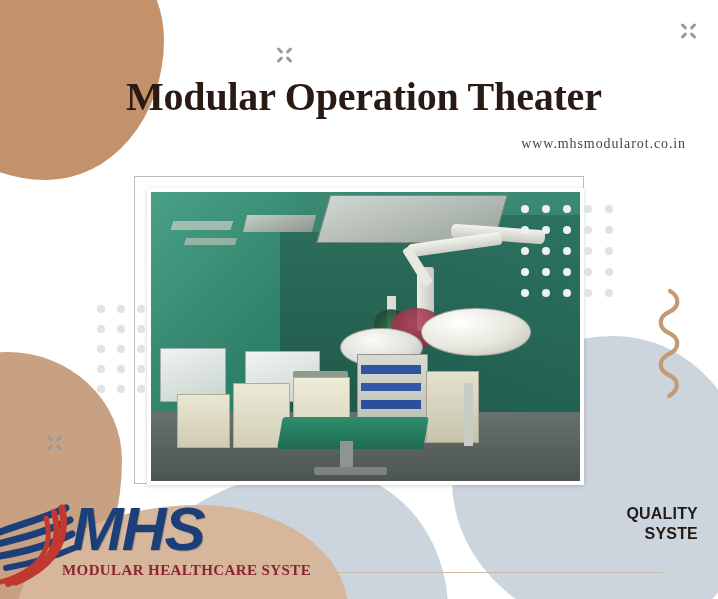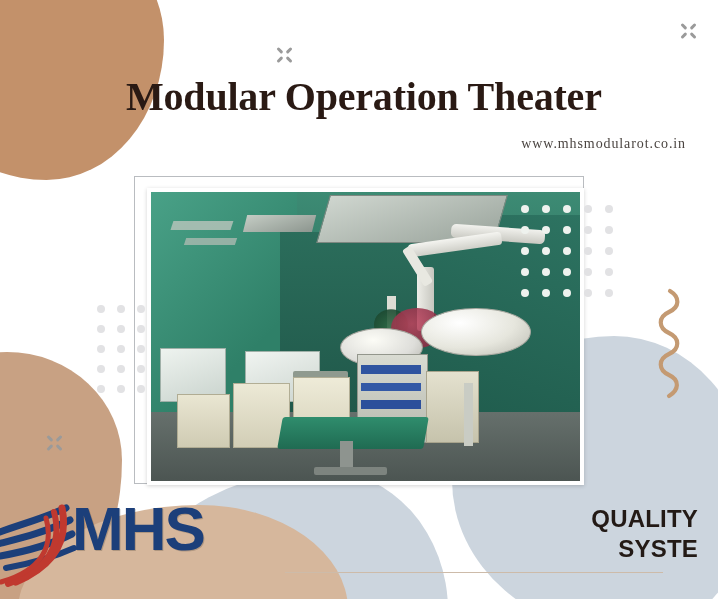--- a/index.html
+++ b/index.html
@@ -154,37 +154,37 @@
 
   
   #squiggle{position:absolute;left:650px;top:288px;}
 
   
   #logo{position:absolute;left:0px;top:496px;width:300px;height:95px;}
   #logo-mark{position:absolute;left:-4px;top:6px;width:96px;height:86px;}
   #logo-text{
     position:absolute;left:72px;top:2px;
     font-family:"Liberation Sans",sans-serif;
-    font-weight:bold;font-size:62px;
+    font-weight:bold;font-style:italic;font-size:62px;
     letter-spacing:-2px;color:#1c3f7a;line-height:1;
     text-shadow:1px 1px 0 rgba(0,0,0,.18);
   }
   #logo-tagline{
     position:absolute;left:62px;top:66px;
     font-family:"Liberation Serif",serif;
     font-weight:bold;font-size:15px;letter-spacing:0.4px;
     color:#8d2230;white-space:nowrap;
   }
 
   
   #quality{
     position:absolute;left:540px;top:504px;width:158px;
     text-align:right;
     font-family:"Liberation Sans",sans-serif;
-    font-weight:bold;font-size:24px;line-height:1.25;
+    font-weight:bold;font-size:16px;line-height:1.25;
     color:#231a16;letter-spacing:.2px;
   }
 
   
   #rule{position:absolute;left:285px;top:572px;width:378px;height:1px;
     background:#cdbba9;}
 </style>
 </head>
 <body>
 
@@ -314,20 +314,21 @@
         <path d="M4 30 C26 22 48 16 70 6" stroke="#1c3f7a" stroke-width="7"></path>
         <path d="M2 42 C25 36 50 30 74 18" stroke="#1c3f7a" stroke-width="7"></path>
         <path d="M4 54 C27 50 52 44 76 32" stroke="#1c3f7a" stroke-width="7"></path>
         <path d="M10 66 C32 62 56 56 78 46" stroke="#1c3f7a" stroke-width="6"></path>
         <path d="M20 80 C62 62 72 36 66 6" stroke="#c0392f" stroke-width="7"></path>
         <path d="M12 82 C56 66 66 40 58 10" stroke="#c0392f" stroke-width="6"></path>
         <path d="M5 80 C46 68 58 44 50 16" stroke="#c0392f" stroke-width="5"></path>
       </g>
     </svg>
     <div id="logo-text">MHS</div>
+    <div id="logo-tagline">MODULAR HEALTHCARE SYSTE</div>
   </div>
 
   <div id="quality">
     <div>QUALITY</div>
     <div>SYSTE</div>
   </div>
 
 </div>
 
 </body></html>

